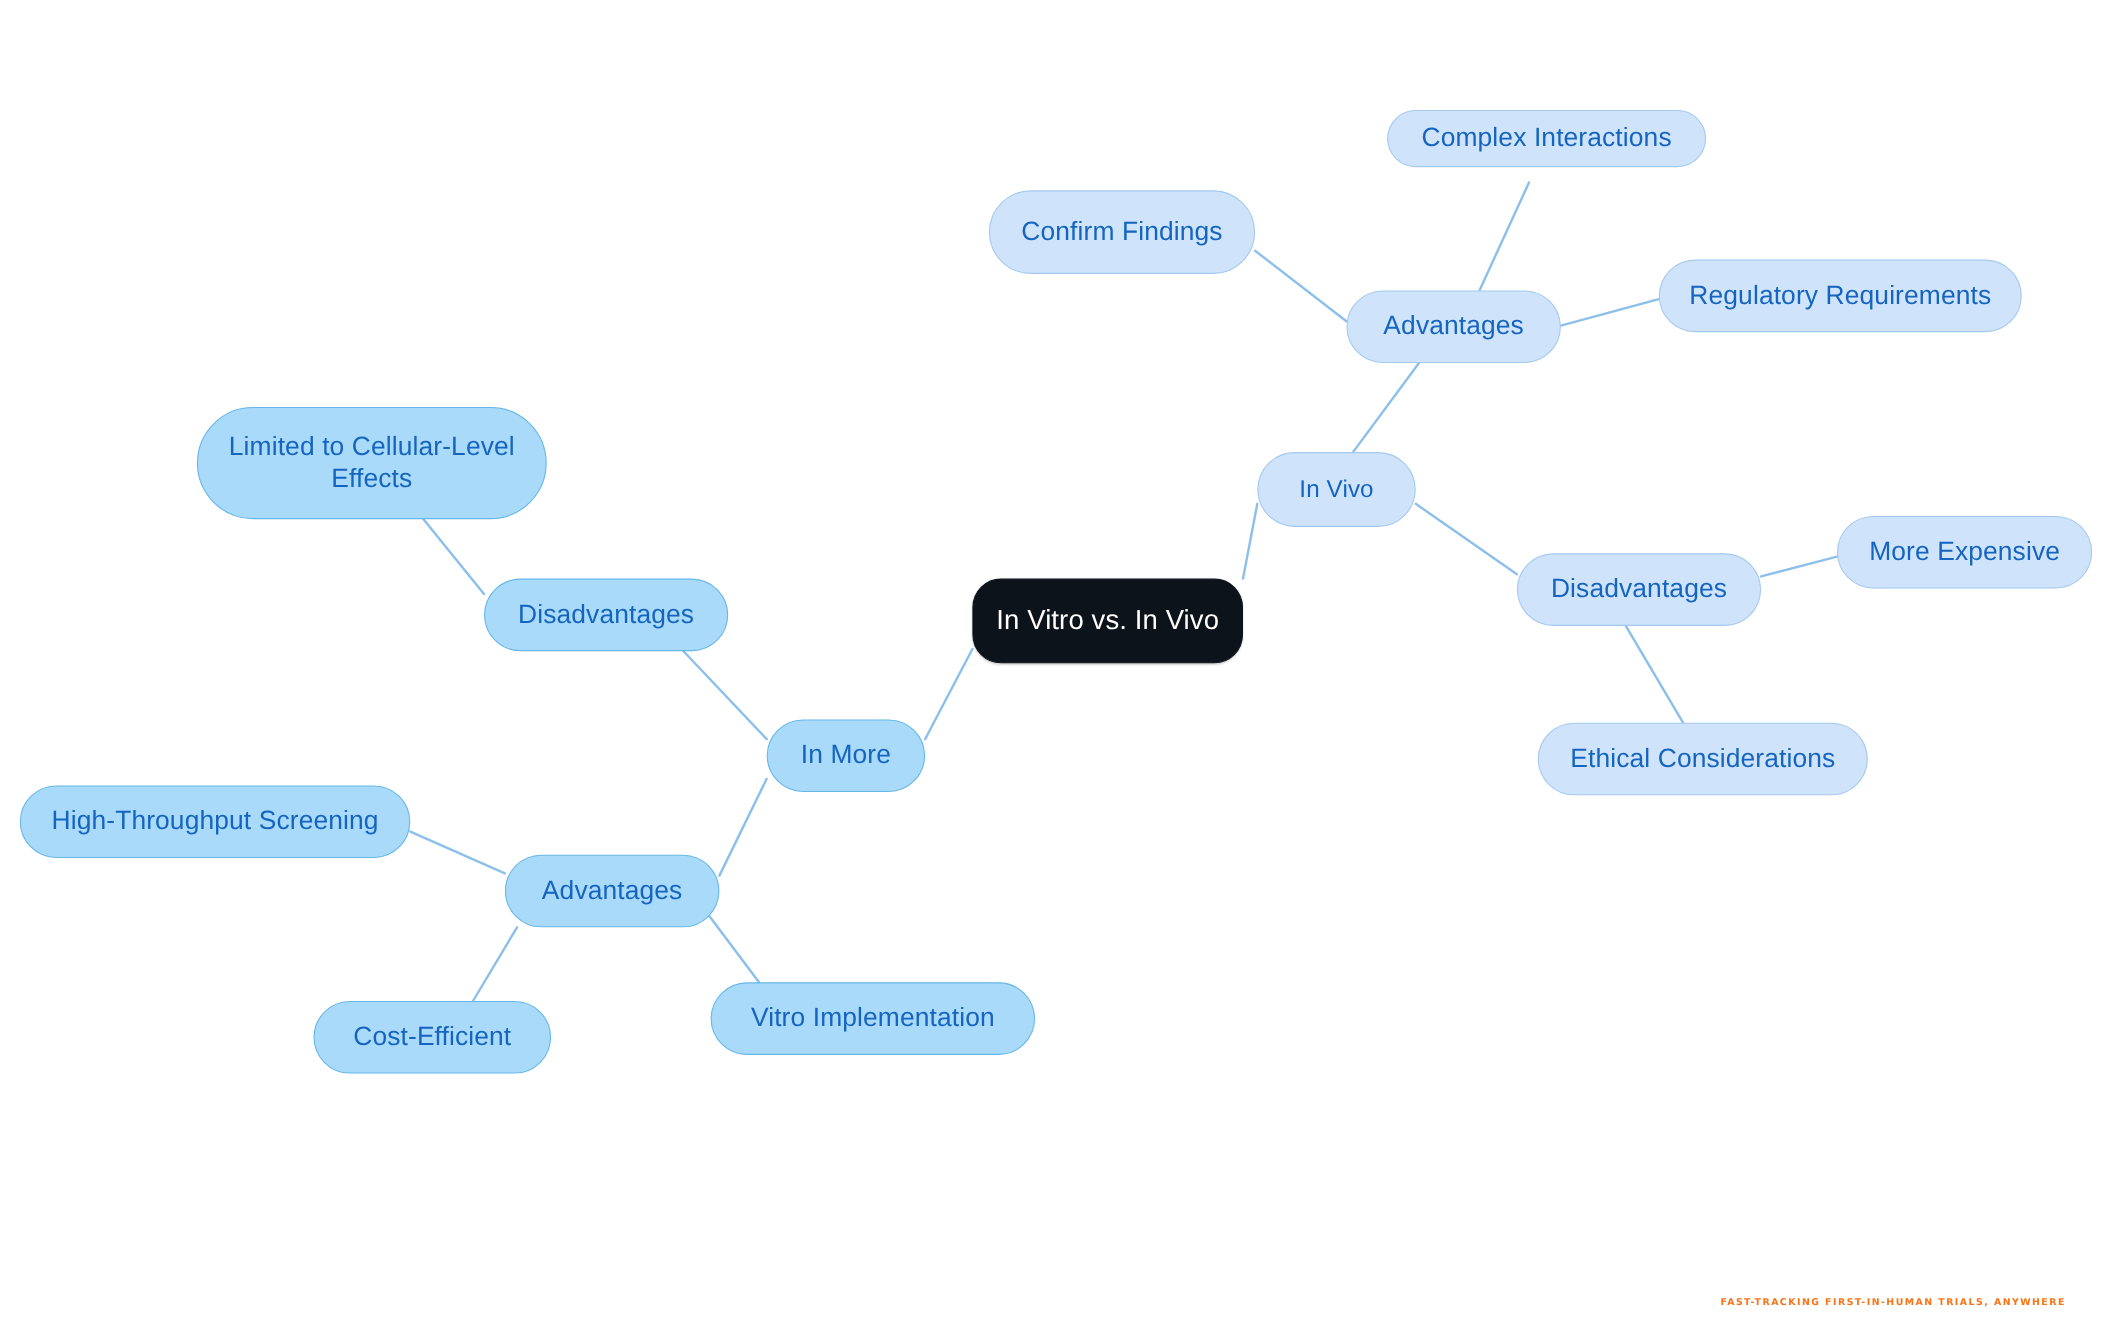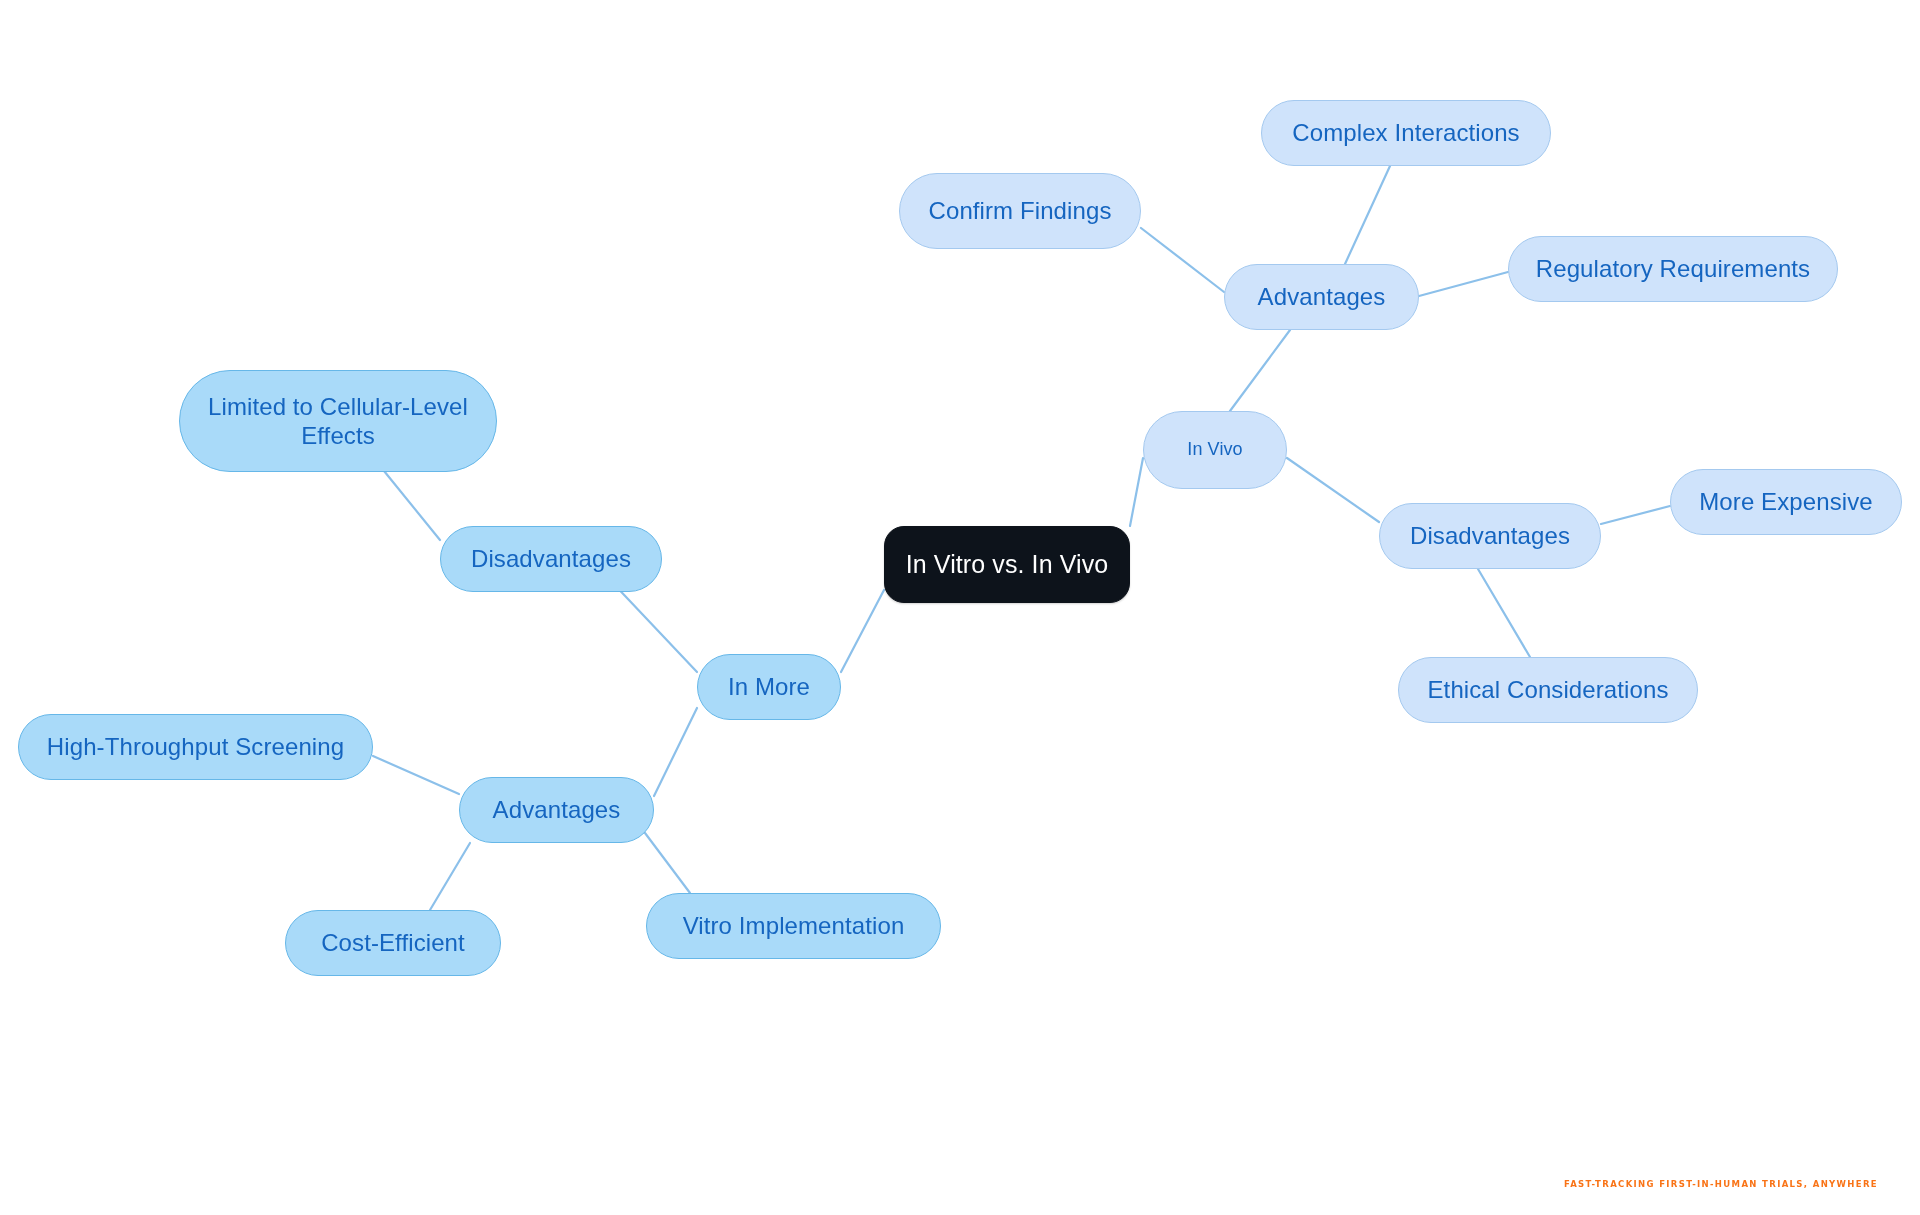--- a/index.html
+++ b/index.html
@@ -126,34 +126,34 @@
       <line x1="1230" y1="411" x2="1290" y2="330" stroke="#8cc0ea" stroke-width="2.2" stroke-linecap="round"></line>
       <line x1="1287" y1="458" x2="1379" y2="522" stroke="#8cc0ea" stroke-width="2.2" stroke-linecap="round"></line>
       <line x1="1224" y1="292" x2="1141" y2="228" stroke="#8cc0ea" stroke-width="2.2" stroke-linecap="round"></line>
       <line x1="1345" y1="264" x2="1390" y2="166" stroke="#8cc0ea" stroke-width="2.2" stroke-linecap="round"></line>
       <line x1="1419" y1="296" x2="1508" y2="272" stroke="#8cc0ea" stroke-width="2.2" stroke-linecap="round"></line>
       <line x1="1601" y1="524" x2="1670" y2="506" stroke="#8cc0ea" stroke-width="2.2" stroke-linecap="round"></line>
       <line x1="1478" y1="569" x2="1530" y2="657" stroke="#8cc0ea" stroke-width="2.2" stroke-linecap="round"></line>
     </svg>
 
   <div id="node-layer">
-      <div class="node root" style="left: 884px; top: 526px; width: 246px; height: 77px; font-size: 25px; border-radius: 20px;"><span class="node-label">In Vitro vs. In Vivo</span></div>
+      <div class="node root" style="left: 884px; top: 526px; width: 246px; height: 77px; font-size: 25px;"><span class="node-label">In Vitro vs. In Vivo</span></div>
       <div class="node deep" style="left: 697px; top: 654px; width: 144px; height: 66px; font-size: 24px;"><span class="node-label">In More</span></div>
       <div class="node deep" style="left: 440px; top: 526px; width: 222px; height: 66px; font-size: 24px;"><span class="node-label">Disadvantages</span></div>
       <div class="node deep" style="left: 459px; top: 777px; width: 195px; height: 66px; font-size: 24px;"><span class="node-label">Advantages</span></div>
       <div class="node deep" style="left: 179px; top: 370px; width: 318px; height: 102px; font-size: 24px;"><span class="node-label">Limited to Cellular-Level
 Effects</span></div>
       <div class="node deep" style="left: 18px; top: 714px; width: 355px; height: 66px; font-size: 24px;"><span class="node-label">High-Throughput Screening</span></div>
       <div class="node deep" style="left: 285px; top: 910px; width: 216px; height: 66px; font-size: 24px;"><span class="node-label">Cost-Efficient</span></div>
       <div class="node deep" style="left: 646px; top: 893px; width: 295px; height: 66px; font-size: 24px;"><span class="node-label">Vitro Implementation</span></div>
-      <div class="node light" style="left: 1143px; top: 411px; width: 144px; height: 78px; font-size: 18px;"><span class="node-label">In Vivo</span></div>
+      <div class="node light" style="left: 1143px; top: 411px; width: 144px; height: 68px; font-size: 22px;"><span class="node-label">In Vivo</span></div>
       <div class="node light" style="left: 1224px; top: 264px; width: 195px; height: 66px; font-size: 24px;"><span class="node-label">Advantages</span></div>
       <div class="node light" style="left: 1379px; top: 503px; width: 222px; height: 66px; font-size: 24px;"><span class="node-label">Disadvantages</span></div>
       <div class="node light" style="left: 899px; top: 173px; width: 242px; height: 76px; font-size: 24px;"><span class="node-label">Confirm Findings</span></div>
-      <div class="node light" style="left: 1261px; top: 100px; width: 290px; height: 66px; font-size: 24px;"><span class="node-label">Complex Interactions</span></div>
+      <div class="node light" style="left: 1261px; top: 100px; width: 290px; height: 52px; font-size: 24px;"><span class="node-label">Complex Interactions</span></div>
       <div class="node light" style="left: 1508px; top: 236px; width: 330px; height: 66px; font-size: 24px;"><span class="node-label">Regulatory Requirements</span></div>
       <div class="node light" style="left: 1670px; top: 469px; width: 232px; height: 66px; font-size: 24px;"><span class="node-label">More Expensive</span></div>
       <div class="node light" style="left: 1398px; top: 657px; width: 300px; height: 66px; font-size: 24px;"><span class="node-label">Ethical Considerations</span></div>
     </div>
 
   <div id="logo">
     <div class="tagline">FAST-TRACKING FIRST-IN-HUMAN TRIALS, ANYWHERE</div>
   </div>
 
 </div>

